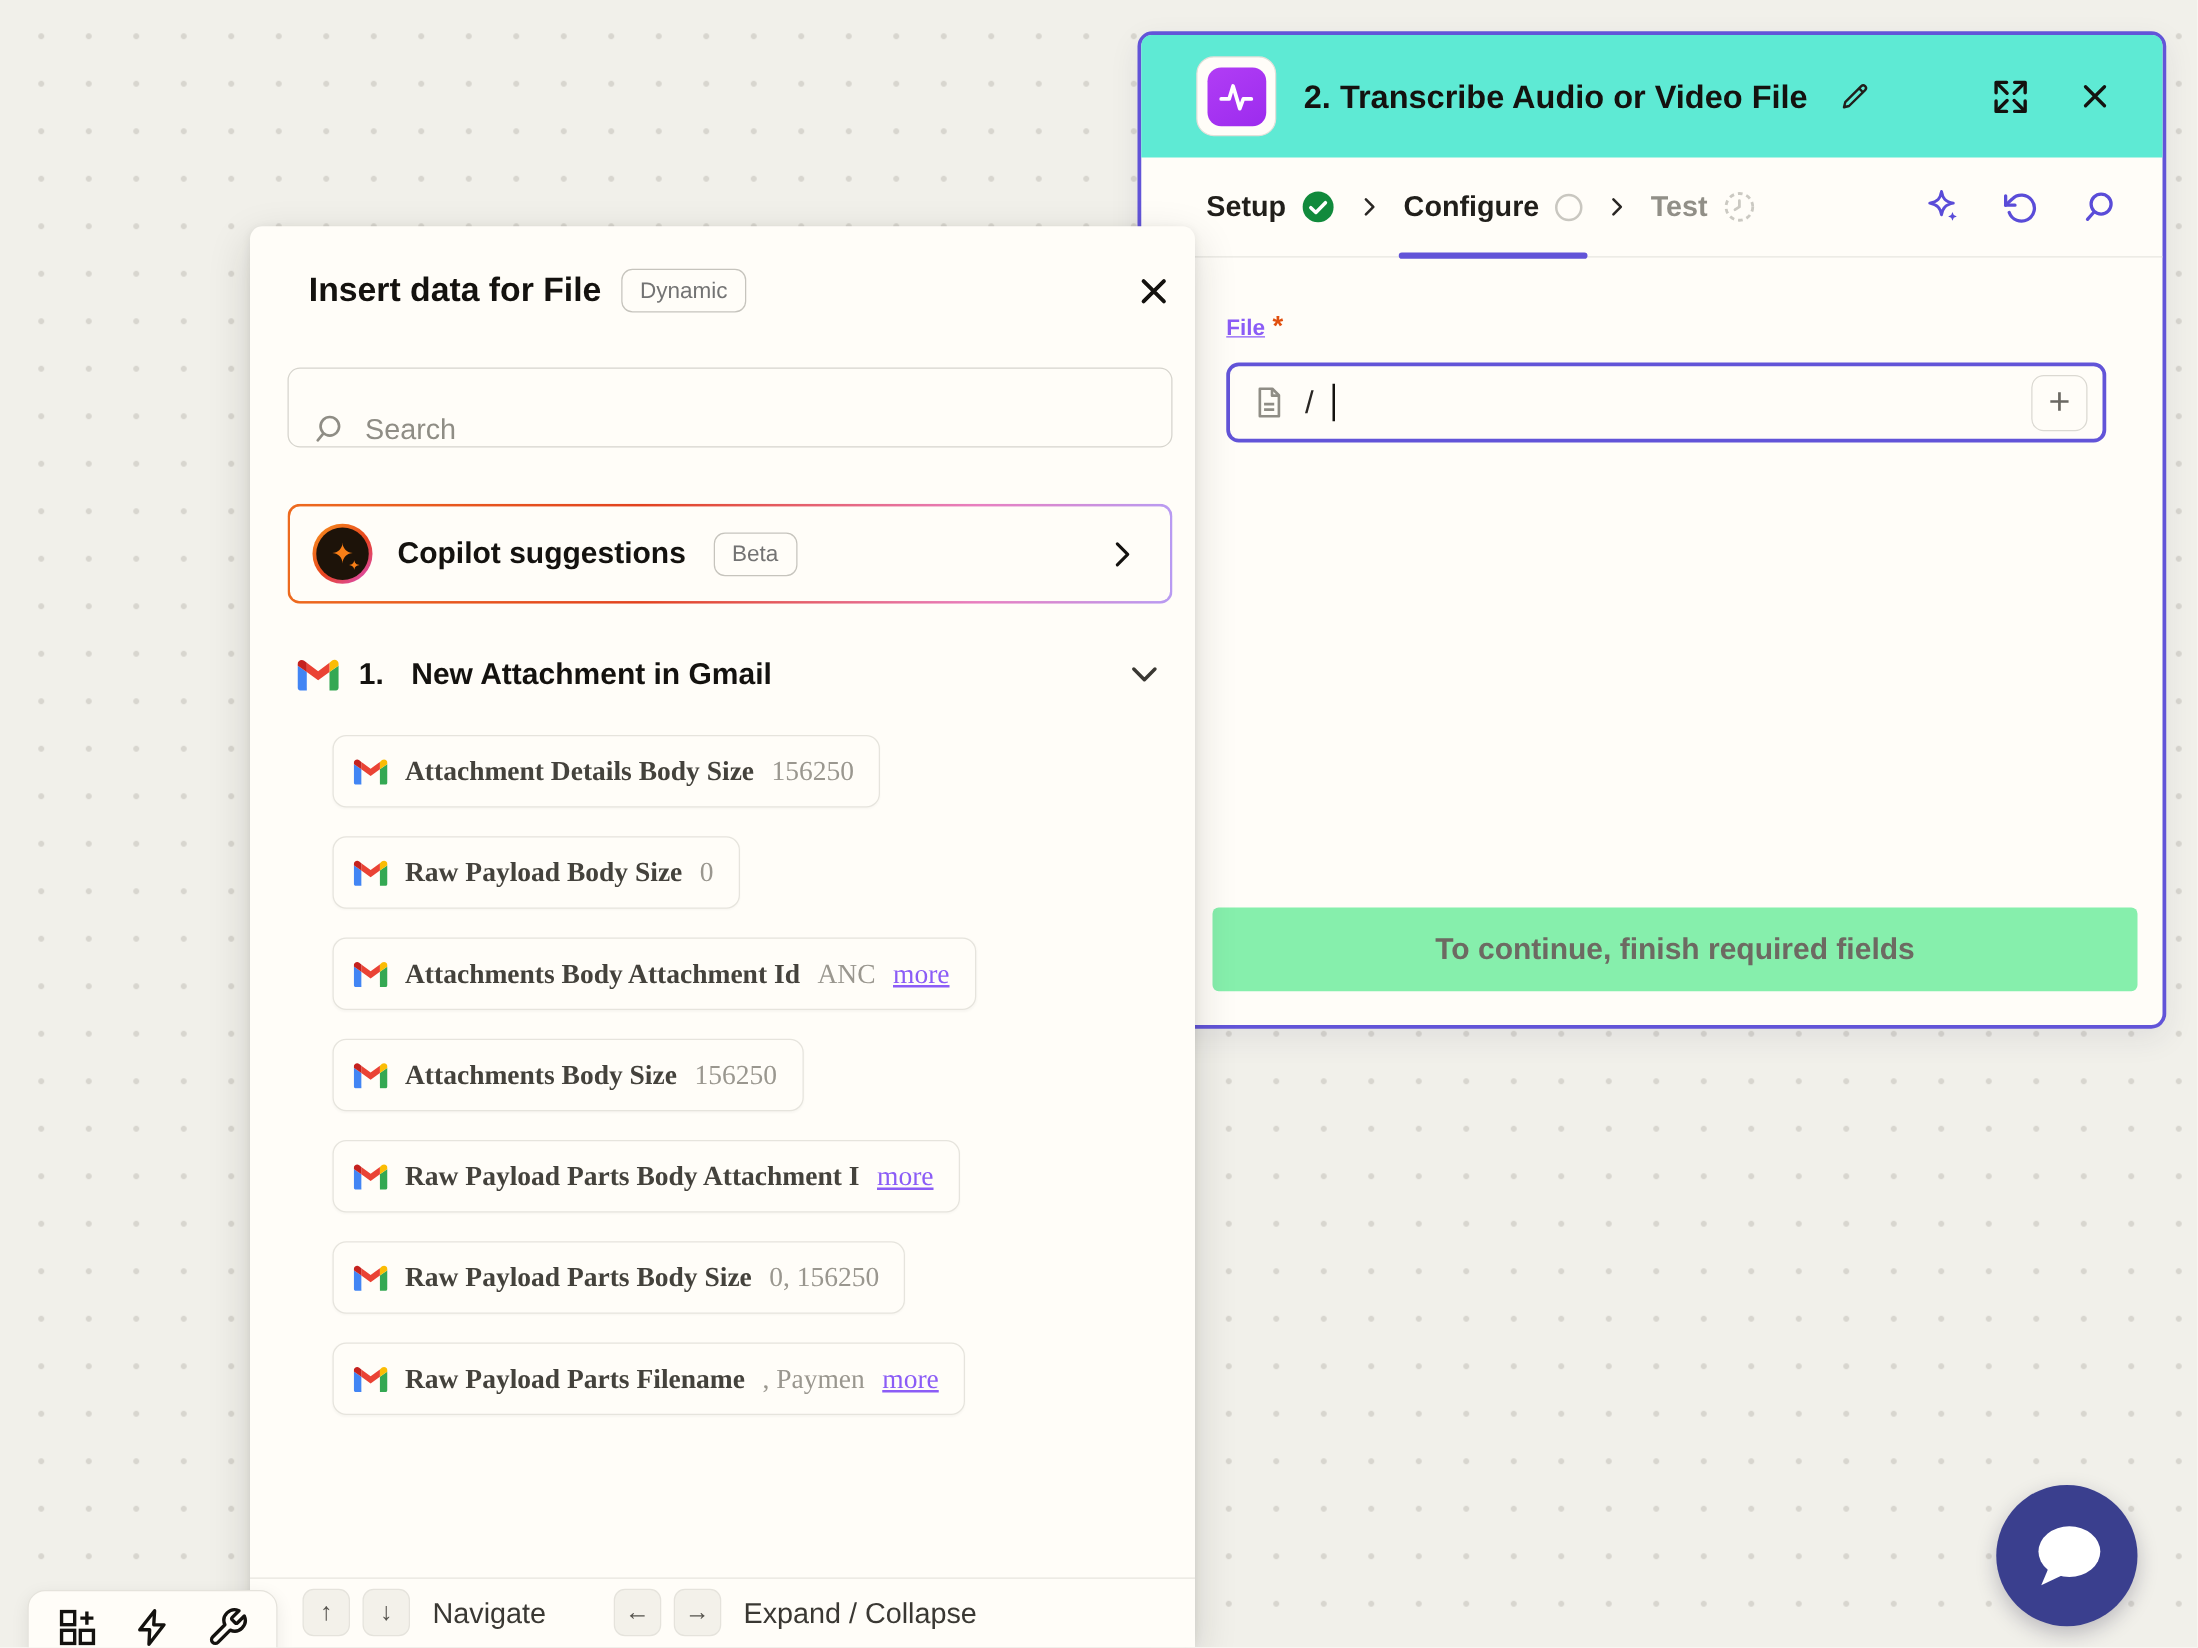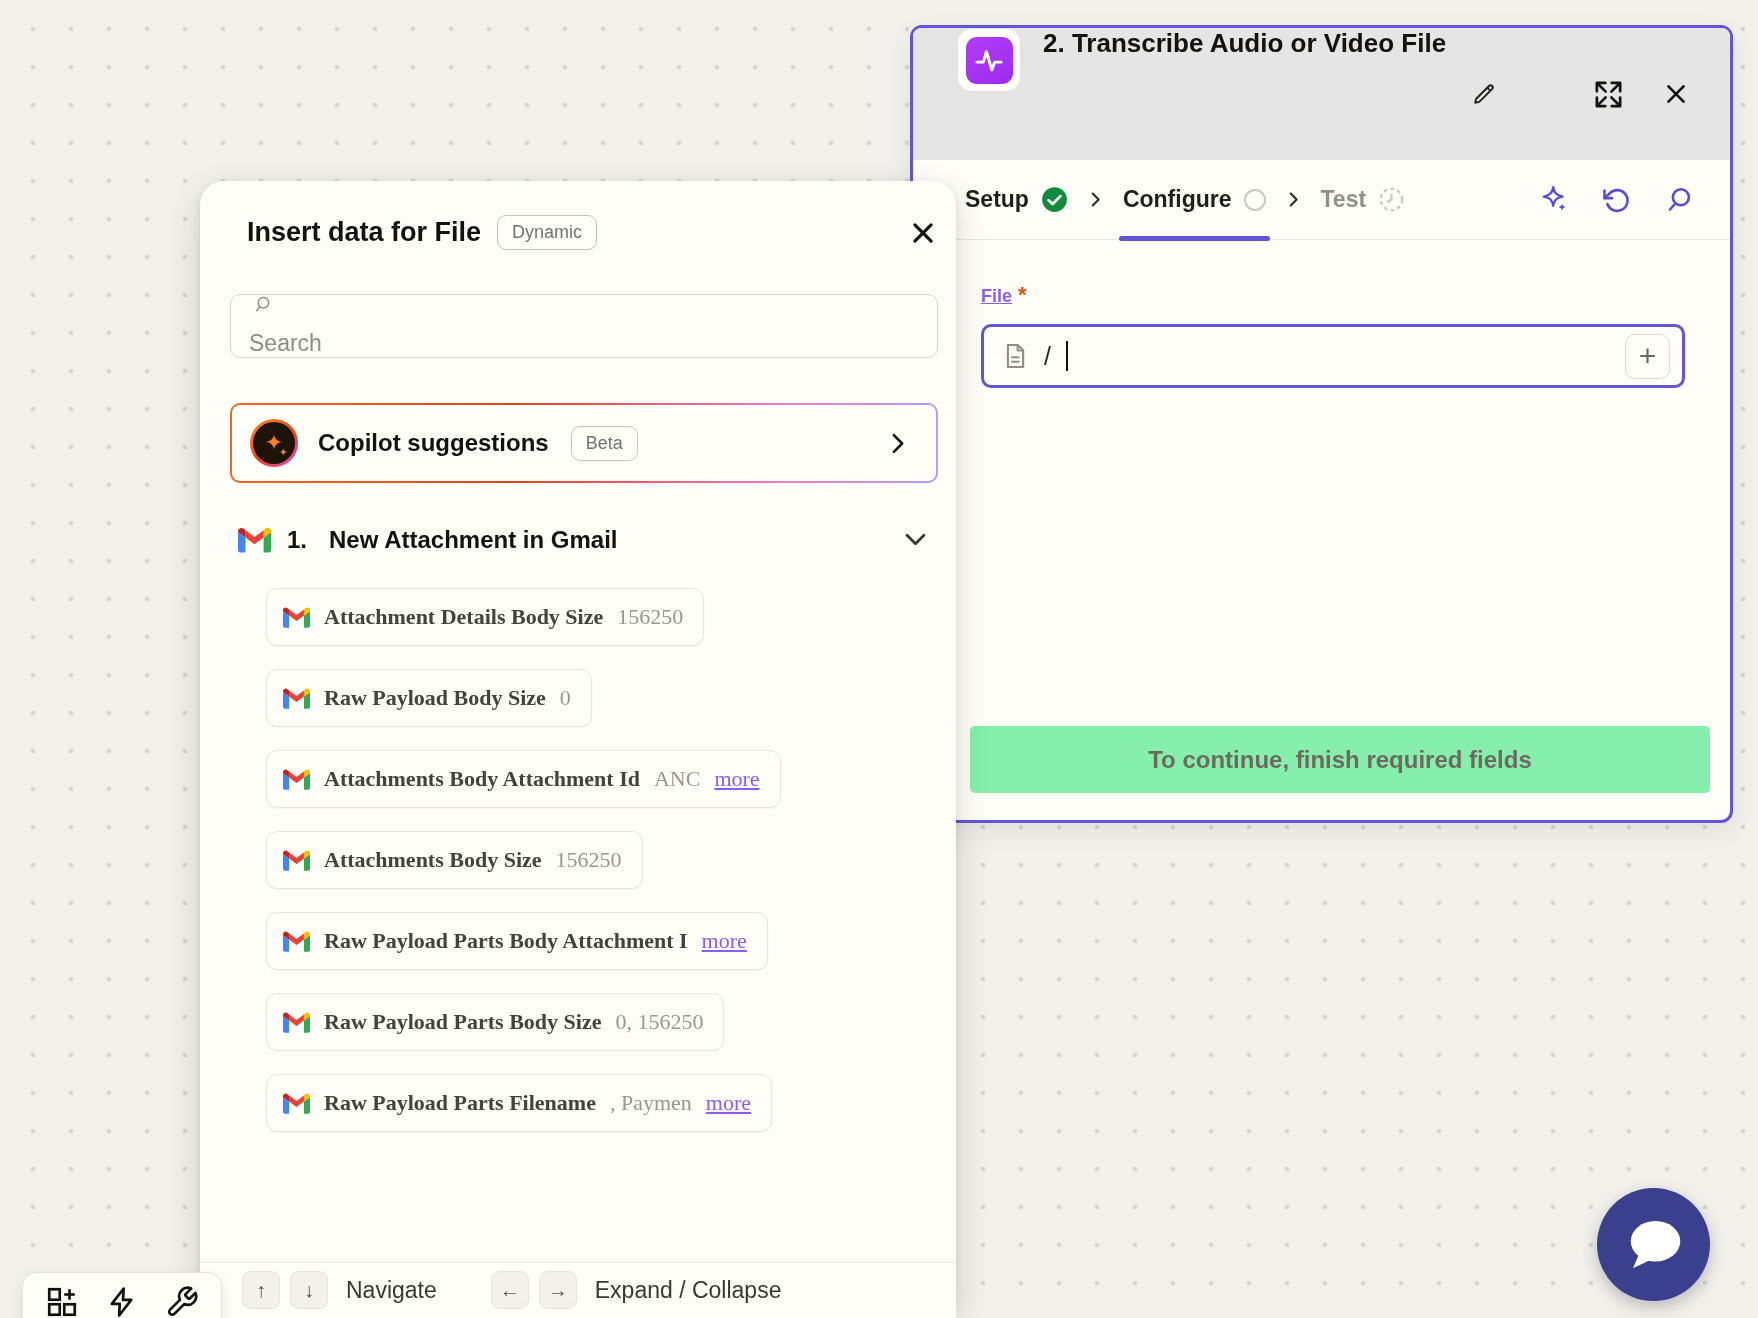--- a/index.html
+++ b/index.html
@@ -11,22 +11,22 @@
     background-size:38px 38px; background-position:14px 10px;
   }
   
   .step-panel {
     position:absolute; left:910px; top:25px; width:823px; height:798px;
     background:#fffdf8; border:3px solid #6254d8; border-radius:12px;
     z-index:10; box-shadow:0 8px 24px rgba(40,35,80,.08);
     display:flex; flex-direction:column;
   }
   .sp-header {
-    height:132px; background:#e5e5e5; border-radius:8px 8px 0 0;
-    display:flex; padding:0 40px 0 44px; gap:22px;
+    height:98px; background:#5eead4; border-radius:8px 8px 0 0;
+    display:flex; align-items:center; padding:0 40px 0 44px; gap:22px;
   }
   .app-icon-frame {
     width:64px; height:64px; background:#fffdf8; border:1.5px solid #e2e0d9;
     border-radius:14px; display:flex; align-items:center; justify-content:center;
     flex:0 0 auto;
   }
   .app-icon {
     width:47px; height:47px; border-radius:11px;
     background:linear-gradient(150deg,#b13df5,#9c2bee);
     display:flex; align-items:center; justify-content:center;
@@ -72,34 +72,34 @@
   .continue-bar {
     position:absolute; left:57px; right:20px; bottom:27px; height:67px;
     background:#86efac; border-radius:5px; border:none;
     display:flex; align-items:center; justify-content:center;
     font-size:24px; font-weight:700; color:#6d6a62; cursor:default;
     font-family:inherit;
   }
   
   .modal {
     position:absolute; left:200px; top:181px; width:756px; height:1137px;
-    background:#fffdf8; border-radius:24px; z-index:20;
+    background:#fffdf8; border-radius:10px; z-index:20;
     box-shadow:0 12px 34px rgba(30,28,24,.16), 0 2px 8px rgba(30,28,24,.08);
     padding:34px 18px 0 30px;
   }
   .m-header { display:flex; align-items:center; padding-left:17px; }
   .m-title { font-size:27px; font-weight:700; color:#14120f; }
   .badge {
     margin-left:16px; border:1.5px solid #c6c4bd; border-radius:9px;
     padding:6px 14px; font-size:18px; color:#737373; background:#fffdf8;
   }
   .m-header .spacer { flex:1; }
   .m-search {
     margin-top:44px; height:64px; border:1.5px solid #d6d4cd; border-radius:10px;
-    display:flex; align-items:flex-start; padding:0 18px; gap:16px; background:#fffdf8;flex-direction:column;
+    display:flex; align-items:flex-end; padding:0 18px; gap:16px; background:#fffdf8;
   }
   .m-search input {
     border:none; outline:none; background:transparent; flex:1;
     font-size:23px; color:#2a2724; font-family:inherit;
   }
   .m-search input::placeholder { color:#8f8d85; }
   .copilot-card {
     margin-top:45px; height:80px; border-radius:10px; cursor:pointer;
     border:2px solid transparent;
     background:linear-gradient(#fffdf8,#fffdf8) padding-box,

